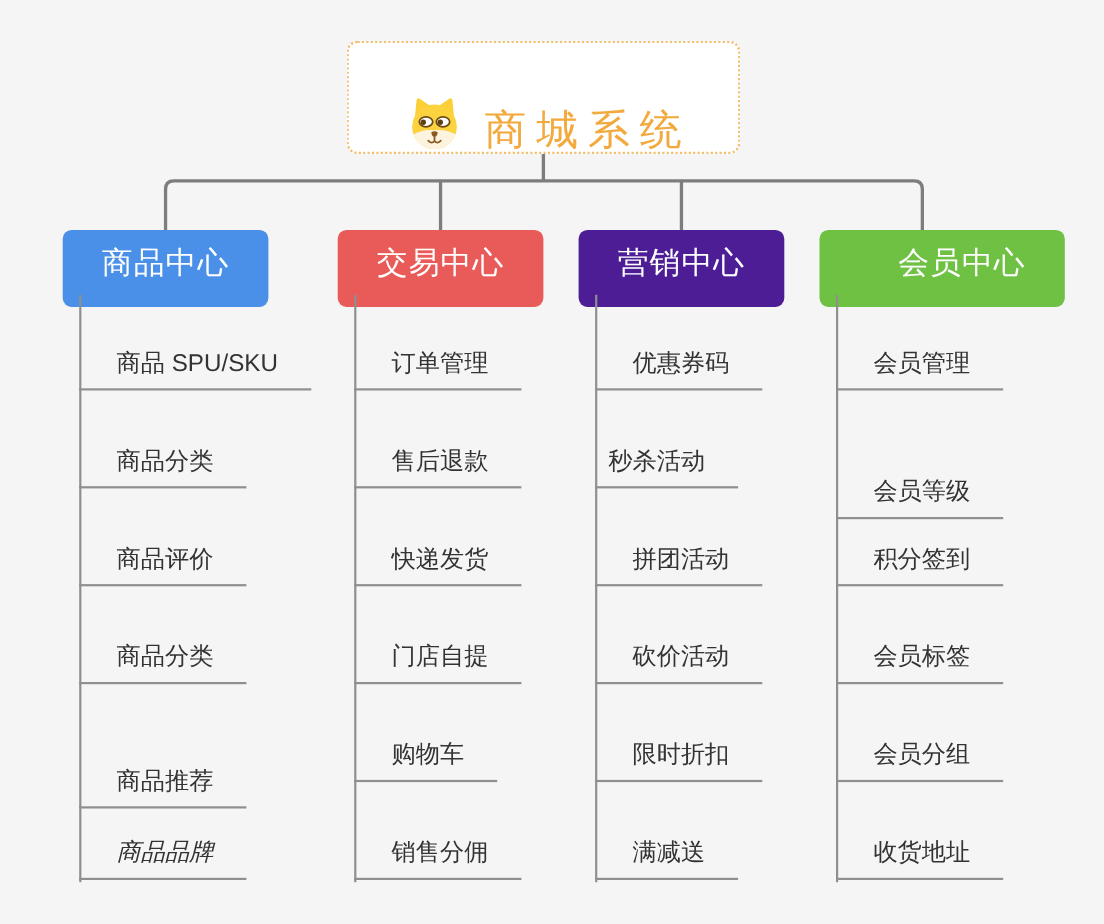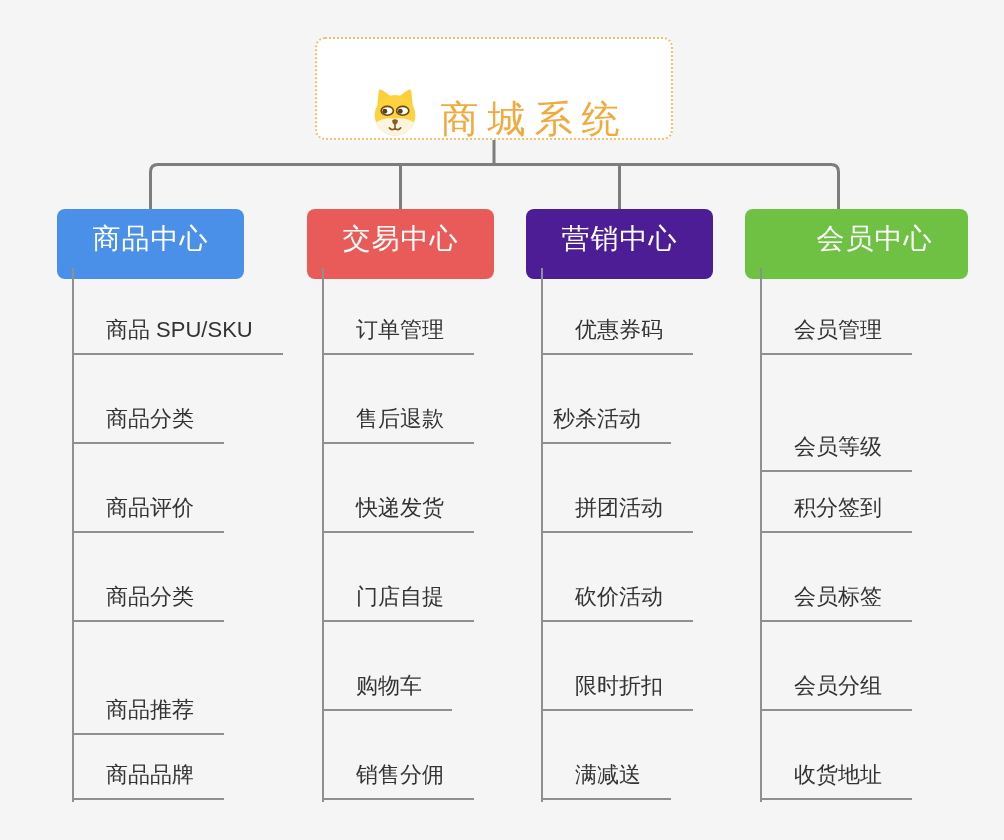--- a/index.html
+++ b/index.html
@@ -113,21 +113,21 @@
 
   <div class="branch-col col-0">
     <div class="branch-box" style="background: rgb(74, 144, 232); color: rgb(255, 255, 255);">商品中心</div>
     <div class="trunk"></div>
     <div>
         <div class="leaf" style="top: 313px;">商品 SPU/SKU</div>
         <div class="leaf" style="top: 402px;">商品分类</div>
         <div class="leaf" style="top: 491px;">商品评价</div>
         <div class="leaf" style="top: 580px;">商品分类</div>
         <div class="leaf" style="top: 693px;">商品推荐</div>
-        <div class="leaf" style="top: 758px;">商品品牌</div>
+        <div class="leaf" style="top: 758px; font-style: italic;">商品品牌</div>
       </div>
   </div>
   <div class="branch-col col-1">
     <div class="branch-box" style="background: rgb(233, 91, 88); color: rgb(255, 255, 255);">交易中心</div>
     <div class="trunk"></div>
     <div>
         <div class="leaf" style="top: 313px;">订单管理</div>
         <div class="leaf" style="top: 402px;">售后退款</div>
         <div class="leaf" style="top: 491px;">快递发货</div>
         <div class="leaf" style="top: 580px; text-align: center;">门店自提</div>

